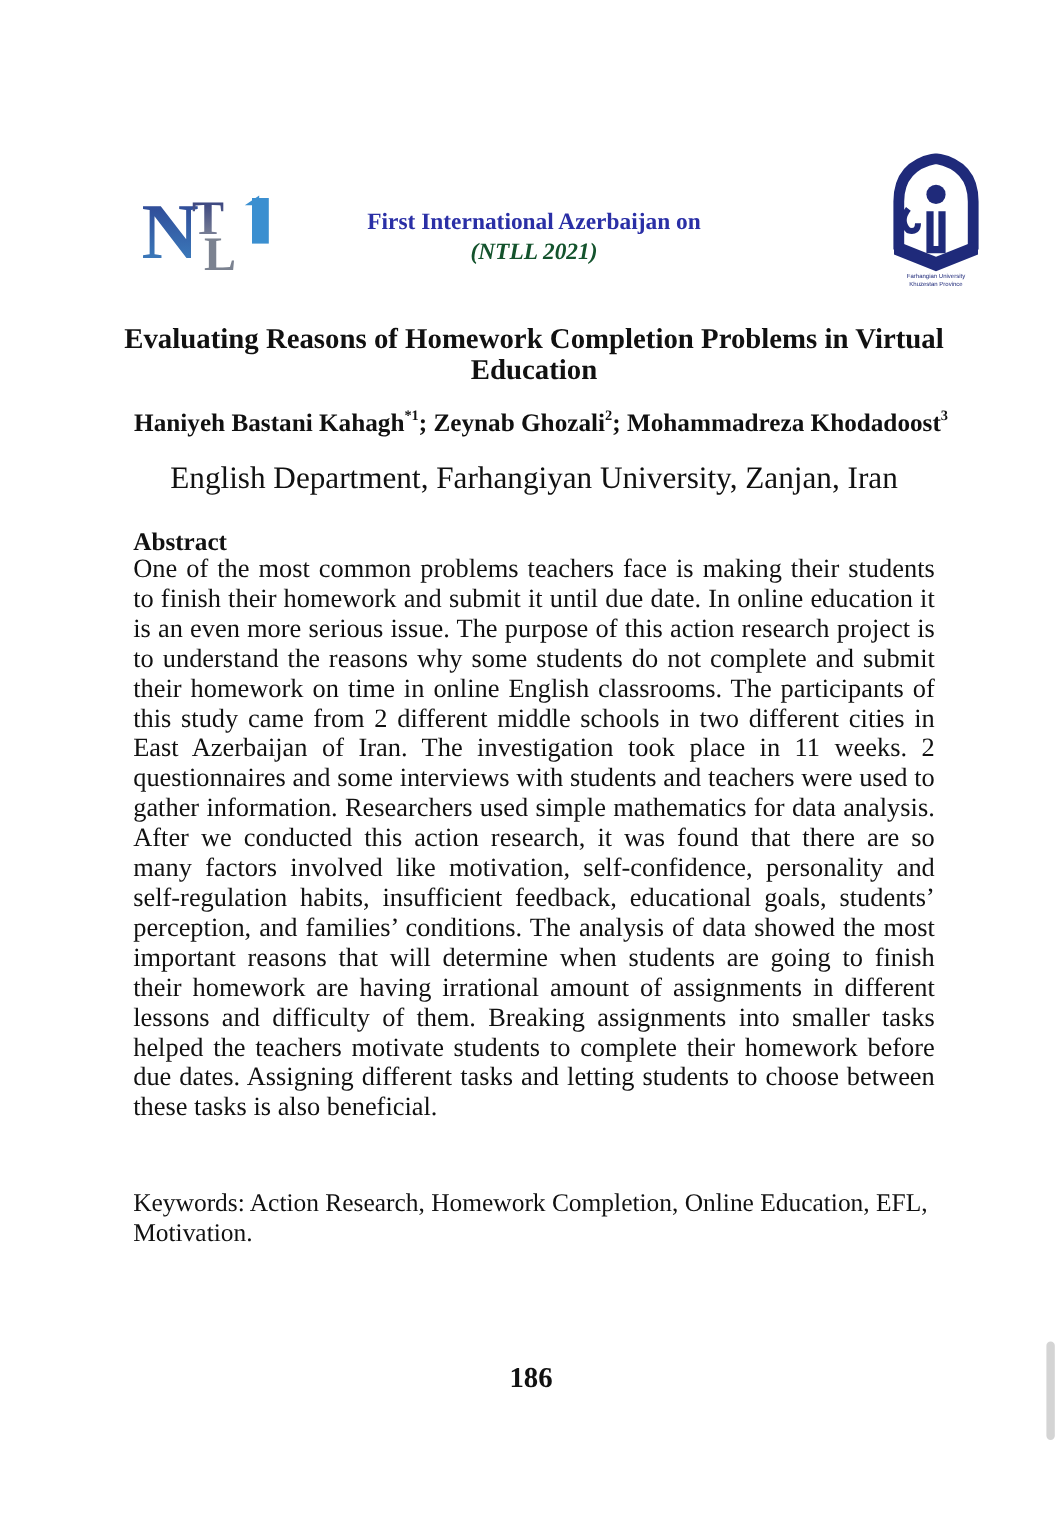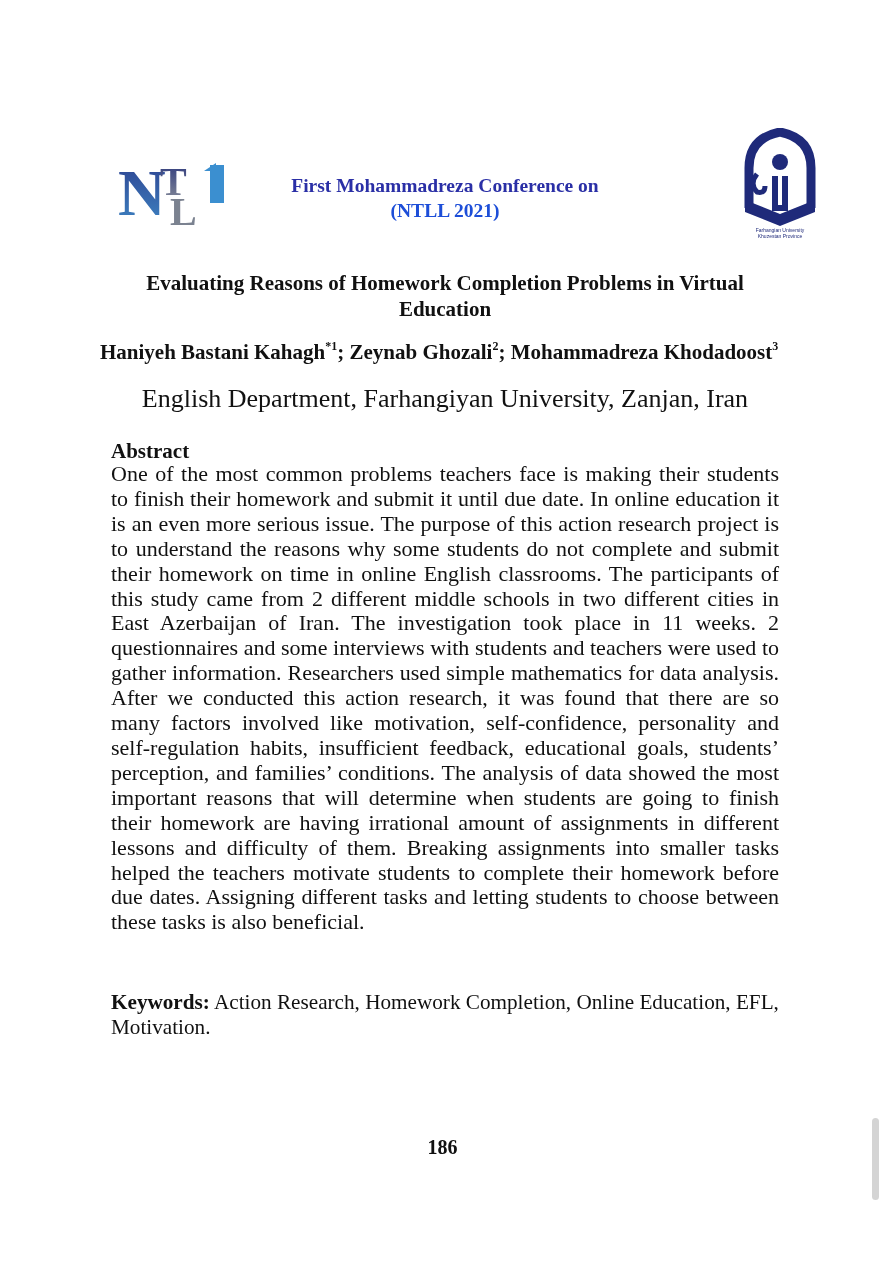--- a/index.html
+++ b/index.html
@@ -4,36 +4,36 @@
 <style>
   html, body { margin: 0; padding: 0; }
   body {
     width: 885px; height: 1280px; background: #ffffff; position: relative; overflow: hidden;
     font-family: "Liberation Serif", "DejaVu Serif", serif; color: #111111;
   }
   .logo-left { position: absolute; left: 118px; top: 155px; width: 118px; height: 74px; }
   .logo-right { position: absolute; left: 735px; top: 128px; width: 90px; height: 112px; }
   .conf { position: absolute; left: 230px; top: 173px; width: 430px; text-align: center;
     font-weight: bold; font-size: 19.5px; line-height: 25px; color: #2a2fa6; }
-  .conf .year { color: #1d4ed8; }
+  .conf .year { color: #14532d; font-style: italic; }
   .title { position: absolute; left: 100px; top: 270px; width: 690px; text-align: center;
-    font-weight: bold; font-size: 21px; line-height: 26px; }
-  .authors { position: absolute; left: 100px; top: 340px; width: 690px; text-align: left;
+    font-weight: bold; font-size: 24px; line-height: 26px; }
+  .authors { position: absolute; left: 100px; top: 340px; width: 690px; text-align: right;
     font-weight: bold; font-size: 21px; line-height: 25px; }
   .authors sup { font-size: 12px; vertical-align: 9px; line-height: 0; }
   .affil { position: absolute; left: 100px; top: 387px; width: 690px; text-align: center;
     font-size: 26px; line-height: 24px; }
   .abs-h { position: absolute; left: 111px; top: 439px; font-weight: bold; font-size: 21px; }
   .abstract { position: absolute; left: 111px; top: 462px; width: 668px; font-size: 22px;
     line-height: 24.9px; text-align: justify; }
   .keywords { position: absolute; left: 111px; top: 990px; width: 668px; font-size: 21.2px;
     line-height: 25px; }
-  .keywords b { font-weight: bold; text-align: center; }
+  .keywords b { font-weight: normal; text-align: center; }
   .page-num { position: absolute; left: 0; top: 1136px; width: 885px; text-align: center;
-    font-weight: bold; font-size: 20px; }
+    font-weight: bold; font-size: 24px; }
   .scrollbar { position: absolute; left: 872px; top: 1118px; width: 7px; height: 82px;
     background: #d4d4d4; border-radius: 4px; }
 </style>
 </head>
 <body>
 
 <svg class="logo-left" viewBox="0 0 118 74">
   <defs>
     <linearGradient id="gN" x1="0" y1="0" x2="0" y2="1">
       <stop offset="0" stop-color="#2d3f8e"></stop>
@@ -45,21 +45,21 @@
     </linearGradient>
   </defs>
   <text x="0" y="60" font-family="Liberation Serif, serif" font-weight="bold" font-size="66" fill="url(#gN)">N</text>
   <text x="42" y="40" font-family="Liberation Serif, serif" font-weight="bold" font-size="40" fill="url(#gT)">T</text>
   <text x="52" y="70" font-family="Liberation Serif, serif" font-weight="bold" font-size="40" fill="#7b8290">L</text>
   <rect x="92" y="10" width="14" height="38" fill="#3b8fd0"></rect>
   <path d="M86 16 L98 8 L98 16 Z" fill="#3b8fd0"></path>
 </svg>
 
 <div class="conf">
-  <div>First Mohammadreza Conference on</div>
+  <div>First International Azerbaijan on</div>
   <div class="year">(NTLL 2021)</div>
 </div>
 
 <svg class="logo-right" viewBox="0 0 90 112">
   <path d="M14 80 L14 40 Q14 10 45 4 Q76 10 76 40 L76 80" fill="none" stroke="#1f2a7a" stroke-width="9"></path>
   <circle cx="45" cy="34" r="8" fill="#1f2a7a"></circle>
   <path d="M10 72 L45 86 L80 72 L80 84 L45 98 L10 84 Z" fill="#1f2a7a"></path>
   <path d="M40 48 L40 80 L50 80 L50 48" fill="none" stroke="#1f2a7a" stroke-width="6"></path>
   <path d="M22 46 Q14 56 22 64 Q30 66 30 58" fill="none" stroke="#1f2a7a" stroke-width="5"></path>
   <text x="45" y="104" text-anchor="middle" font-family="Liberation Sans, sans-serif" font-size="5" fill="#1f2a7a">Farhangian University</text>

